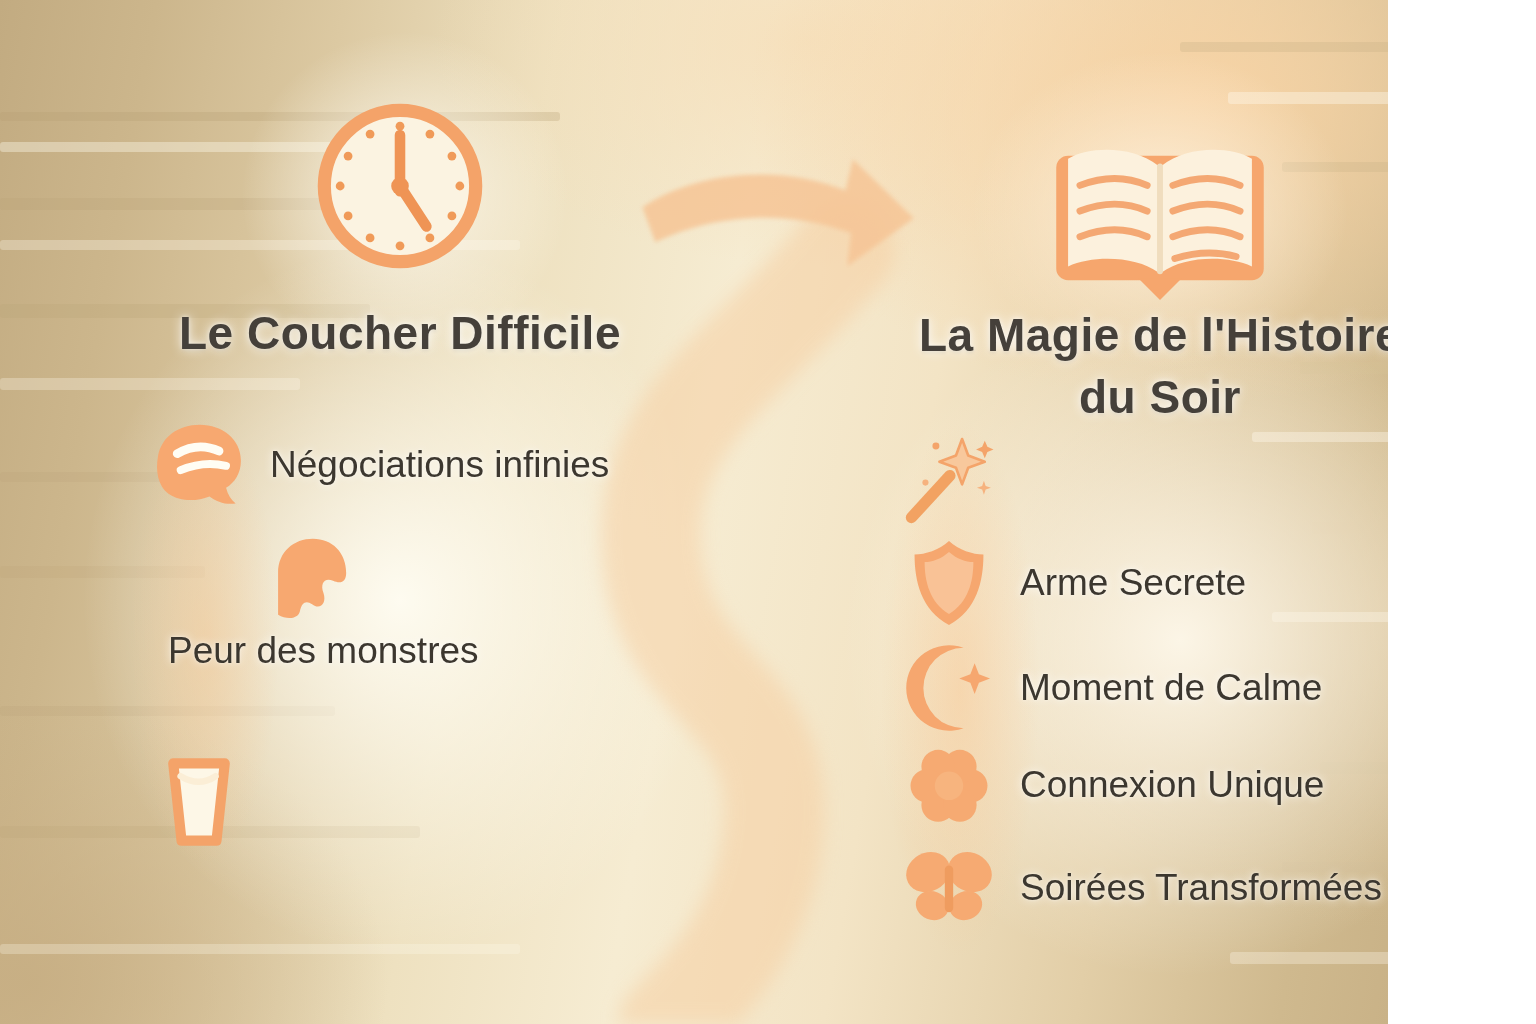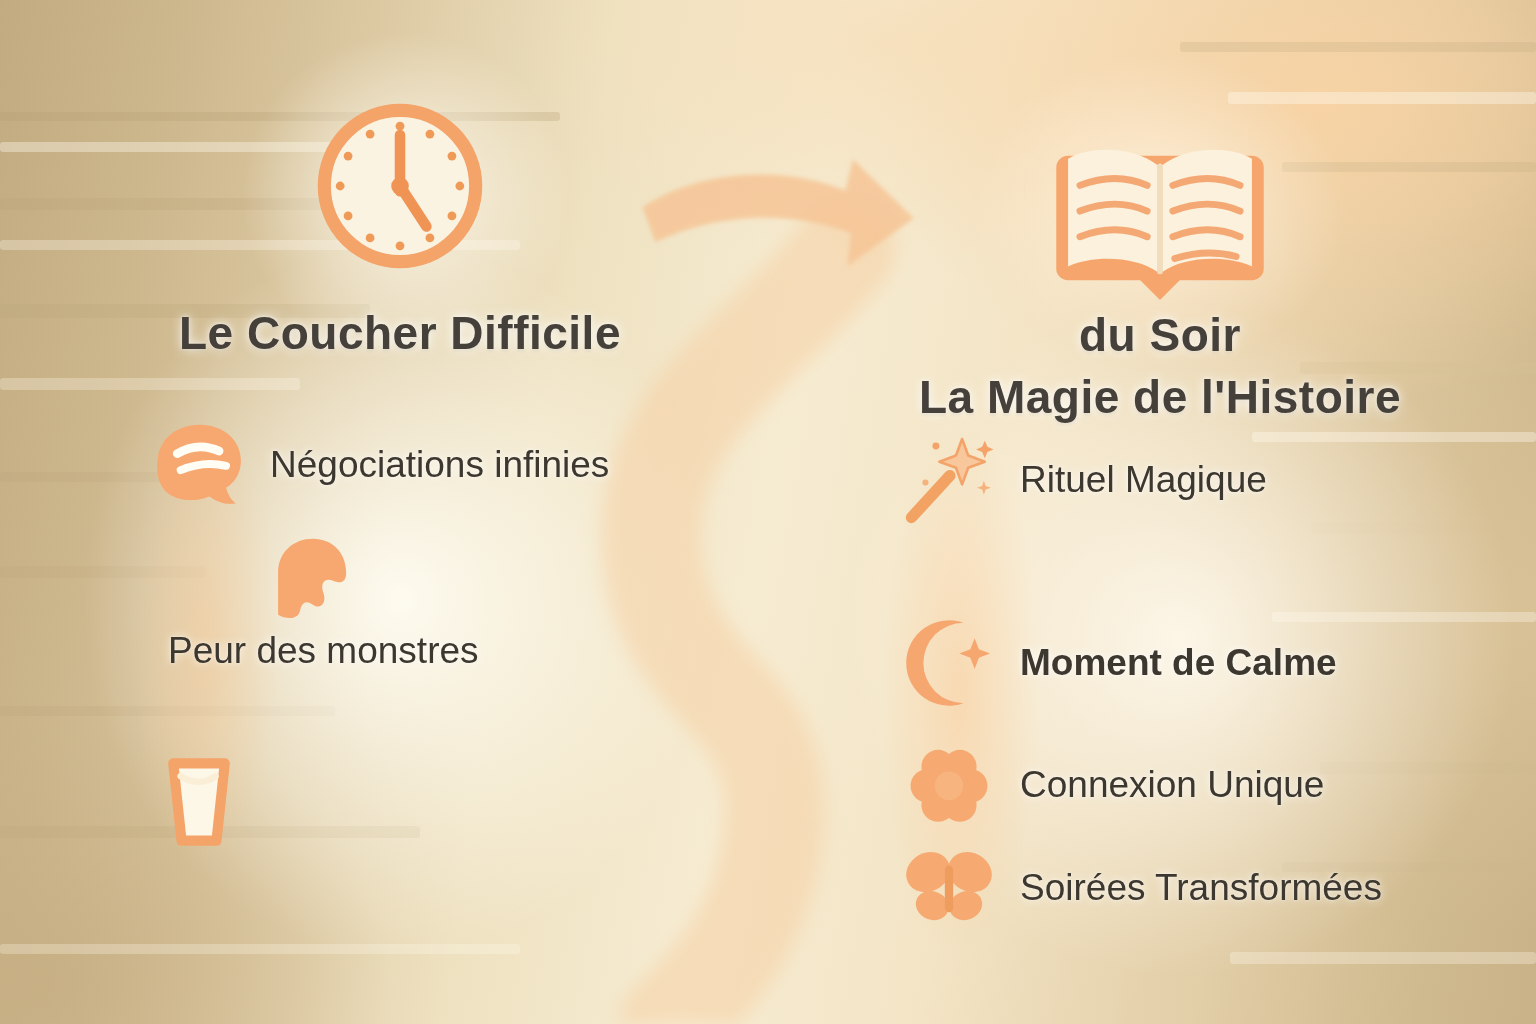--- a/index.html
+++ b/index.html
@@ -1,24 +1,25 @@
 <!DOCTYPE html>
 <html><head>
 <meta charset="utf-8">
 <style>
   html,body{margin:0;padding:0;background:#fff;}
   .canvas{
-    position:relative;width:1536px;height:1024px;overflow:hidden;
+    position:relative;width:1364px;height:1024px;overflow:hidden;
     font-family:"Liberation Sans","DejaVu Sans",sans-serif;
     background:
       radial-gradient(ellipse 620px 420px at 86% 10%, rgba(248,211,164,0.95), rgba(248,211,164,0) 72%),
       radial-gradient(ellipse 500px 300px at 58% 4%, rgba(246,223,186,0.85), rgba(246,223,186,0) 75%),
       radial-gradient(ellipse 480px 380px at 2% 96%, rgba(198,173,130,0.85), rgba(198,173,130,0) 75%),
       radial-gradient(ellipse 520px 420px at 100% 60%, rgba(222,198,155,0.7), rgba(222,198,155,0) 75%),
       linear-gradient(100deg,#c2ab81 0%,#ccb68c 10%,#dcc9a2 22%,#eee1c0 36%,#f6ecd2 50%,#f3e4c5 64%,#e2cea7 80%,#cfb98e 93%,#c9b287 100%);
+    padding-left: 24px;
   }
   .layer{position:absolute;pointer-events:none;}
   .glow{position:absolute;pointer-events:none;}
   .streak{position:absolute;border-radius:3px;pointer-events:none;}
   .title{
     position:absolute;font-weight:bold;font-size:46px;color:#45403a;text-align:center;
     letter-spacing:0.5px;
     text-shadow:0 0 12px rgba(255,255,255,0.9),0 0 4px rgba(255,255,255,0.6),0 2px 3px rgba(110,92,62,0.18);
   }
   .row{position:absolute;display:flex;align-items:center;height:100px;}
@@ -108,22 +109,22 @@
         <path d="M128,80 Q164,66 196,80"></path>
         <path d="M128,106 Q164,92 196,106"></path>
         <path d="M130,128 Q162,118 192,126"></path>
       </g>
     </svg>
   </span>
 
   <div class="title" style="left:130px;top:306px;width:540px;">Le Coucher Difficile</div>
 
   <div class="title" style="left:868px;top:304px;width:584px;line-height:62px;">
+    <div>La Magie de l'Histoire</div>
     <div>du Soir</div>
-    <div>La Magie de l'Histoire</div>
   </div>
 
   <div class="row" style="left:148px;top:415px;">
     <span class="icon-box">
       <svg width="98" height="96" viewBox="0 0 110 110">
         <path d="M20,88 C8,79 5,62 8,45 C12,23 31,9 56,9 C82,9 103,26 103,50 C103,64 96,75 86,81 C88,89 92,95 97,99 C86,101 75,97 67,91 C52,97 33,97 20,88 Z" fill="#f7a870"></path>
         <path d="M30,42 Q54,28 78,39" fill="none" stroke="#fffdf4" stroke-width="10" stroke-linecap="round"></path>
         <path d="M34,61 Q60,50 86,56" fill="none" stroke="#fffdf4" stroke-width="9" stroke-linecap="round"></path>
       </svg>
     </span>
@@ -153,25 +154,33 @@
     <span class="icon-box">
       <svg width="96" height="96" viewBox="0 0 110 110">
         <line x1="12" y1="98" x2="56" y2="50" stroke="#f2a262" stroke-width="13" stroke-linecap="round"></line>
         <path d="M70,8 L77,27 L96,34 L77,41 L70,60 L63,41 L44,34 L63,27 Z" fill="#f8c89c" stroke="#f4a46a" stroke-width="3" stroke-linejoin="round"></path>
         <path d="M96,10 L99,17 L106,20 L99,23 L96,30 L93,23 L86,20 L93,17 Z" fill="#f4a46a"></path>
         <path d="M95,56 L97,62 L103,64 L97,66 L95,72 L93,66 L87,64 L93,62 Z" fill="#f6b27e"></path>
         <circle cx="40" cy="16" r="4" fill="#f4a46a"></circle>
         <circle cx="28" cy="58" r="3.5" fill="#f6b27e"></circle>
       </svg>
     </span>
-    <span class="label">Rituel Magique</span>
-  </div>
-
-
-  <div class="row" style="left:898px;top:613px;font-weight:bold;">
+  </div>
+
+  <div class="row" style="left:898px;top:533px;">
+    <span class="icon-box">
+      <svg width="84" height="96" viewBox="0 0 100 110">
+        <path d="M50,5 C62,16 78,21 91,21 C91,53 83,87 50,105 C17,87 9,53 9,21 C22,21 38,16 50,5 Z" fill="#f6a76f"></path>
+        <path d="M50,18 C59,26 70,30 79,30 C79,53 73,78 50,92 C27,78 21,53 21,30 C30,30 41,26 50,18 Z" fill="#f9c296"></path>
+      </svg>
+    </span>
+    <span class="label">Arme Secrete</span>
+  </div>
+
+  <div class="row" style="left:898px;top:638px;">
     <span class="icon-box">
       <svg width="94" height="94" viewBox="0 0 110 110">
         <path d="M72,8 A50,50 0 1,0 72,102 A40,40 0 1,1 72,8 Z" fill="#f6a76f"></path>
         <path d="M85,26 L90,39 L103,44 L90,49 L85,62 L80,49 L67,44 L80,39 Z" fill="#f6a76f"></path>
       </svg>
     </span>
     <span class="label">Moment de Calme</span>
   </div>
 
   <div class="row" style="left:898px;top:838px;">

